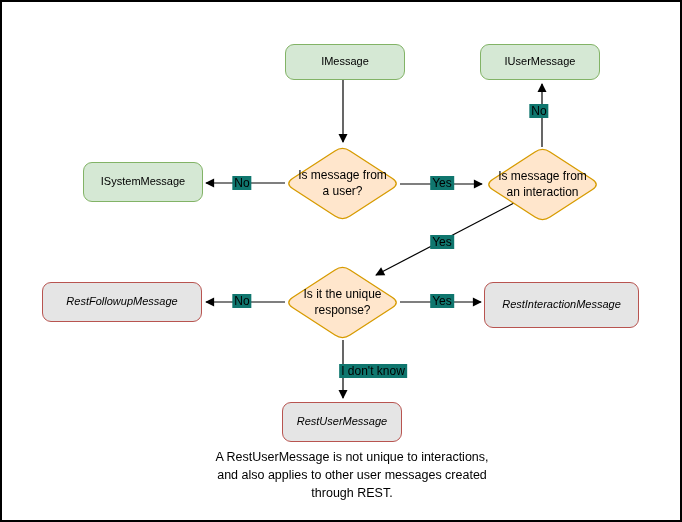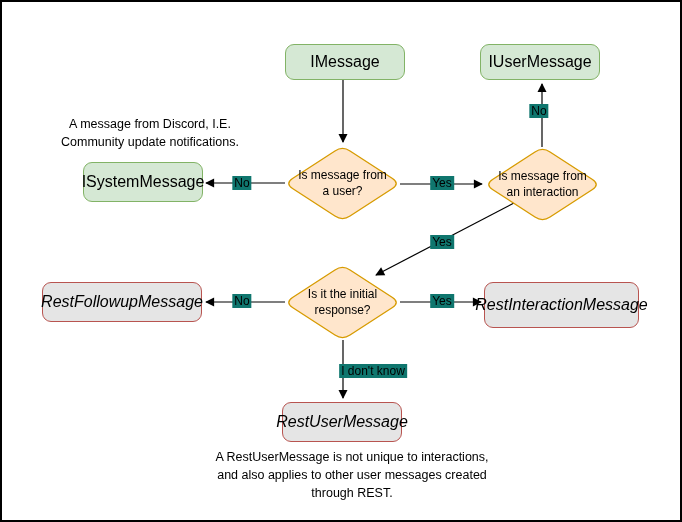--- a/index.html
+++ b/index.html
@@ -18,21 +18,21 @@
     position: absolute;
     left: 0; top: 0;
     width: 678px; height: 518px;
   }
   .node {
     position: absolute;
     display: flex;
     align-items: center;
     justify-content: center;
     text-align: center;
-    font-size: 16px;
+    font-size: 11px;
     line-height: 1.25;
     border-radius: 9px;
     border: 1.2px solid;
     white-space: pre-line;
   }
   .node.green { background: #d5e8d4; border-color: #82b366; }
   .node.red   { background: #e5e5e5; border-color: #b85450; font-style: italic; }
   .diamond-label {
     position: absolute;
     display: flex;
@@ -107,34 +107,32 @@
   </svg>
 
   <div class="node green n-imessage">IMessage</div>
   <div class="node green n-iusermessage">IUserMessage</div>
   <div class="node green n-isystemmessage">ISystemMessage</div>
 
   <div class="diamond-label d-user">Is message from
 a user?</div>
   <div class="diamond-label d-interaction">Is message from
 an interaction</div>
-  <div class="diamond-label d-initial">Is it the initial
+  <div class="diamond-label d-initial">Is it the unique
 response?</div>
 
   <div class="node red n-restfollowup">RestFollowupMessage</div>
   <div class="node red n-restinteraction">RestInteractionMessage</div>
   <div class="node red n-restuser">RestUserMessage</div>
 
   <div class="edge-label el-user-no">No</div>
   <div class="edge-label el-user-yes">Yes</div>
   <div class="edge-label el-interaction-no">No</div>
   <div class="edge-label el-interaction-yes">Yes</div>
   <div class="edge-label el-initial-no">No</div>
   <div class="edge-label el-initial-yes">Yes</div>
   <div class="edge-label el-initial-unknown">I don't know</div>
 
-  <div class="note note-system">A message from Discord, I.E.
-Community update notifications.</div>
   <div class="note note-restuser">A RestUserMessage is not unique to interactions,
 and also applies to other user messages created
 through REST.</div>
 
 </div>
 
 </body></html>

